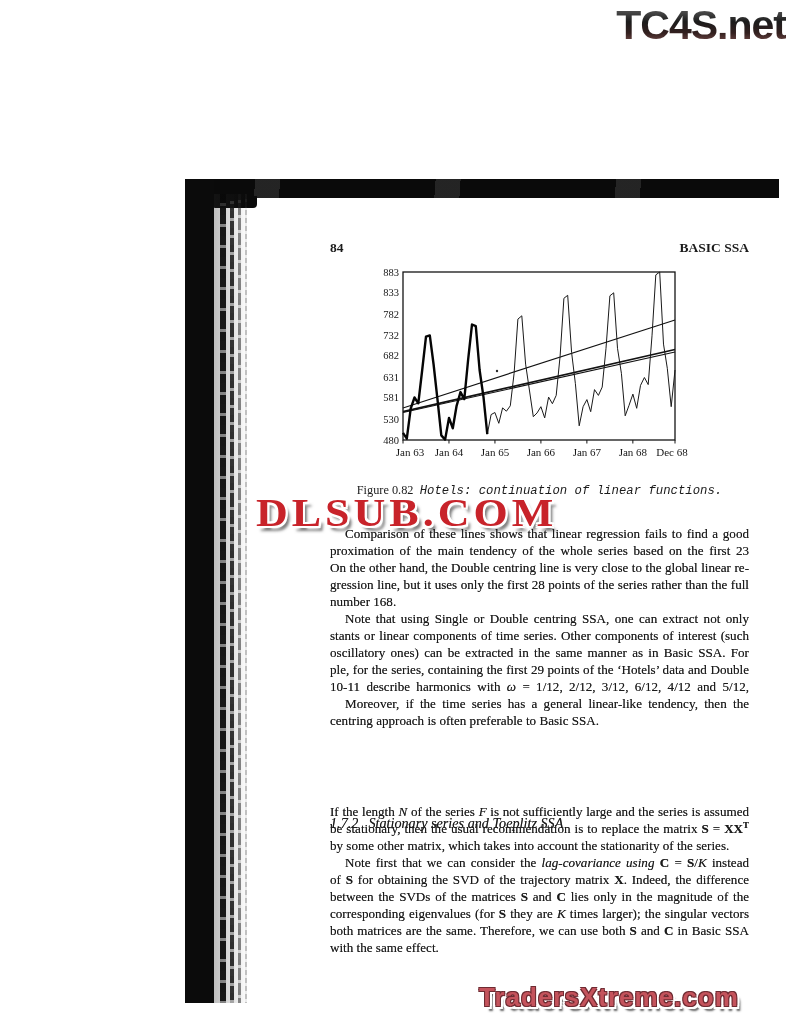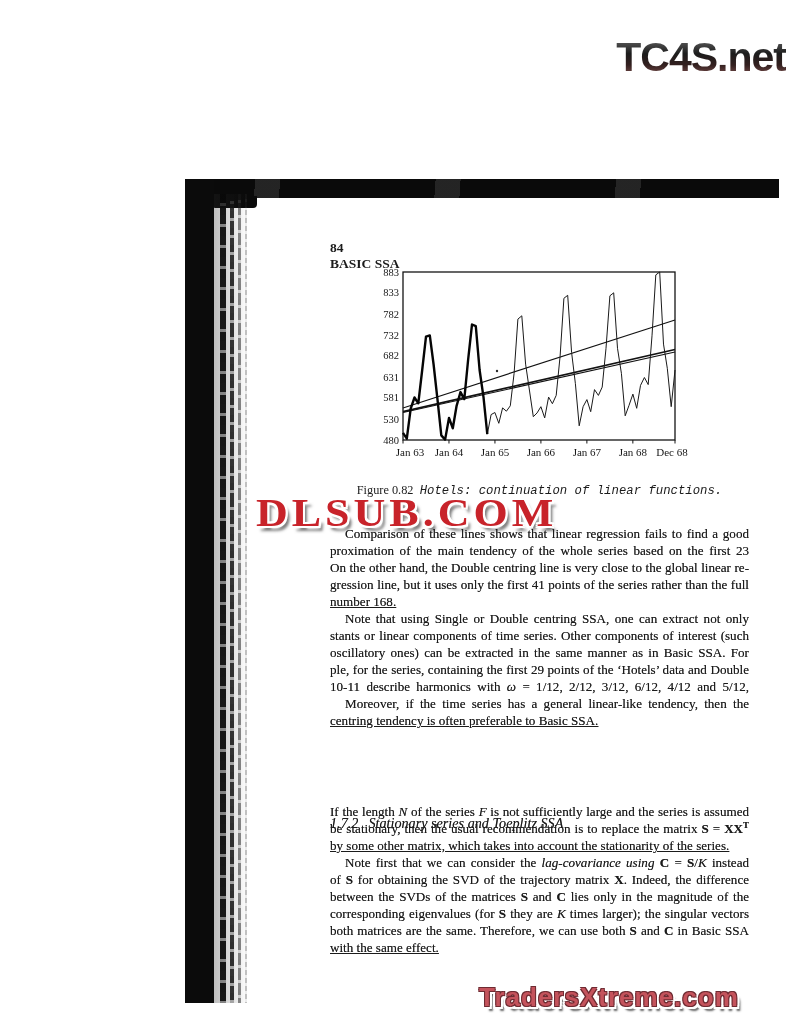--- a/index.html
+++ b/index.html
@@ -4,21 +4,21 @@
 <style>
   html,body{margin:0;padding:0;background:#ffffff;}
   #canvas{position:relative;width:791px;height:1024px;background:#ffffff;overflow:hidden;
           font-family:"Liberation Serif",serif;color:#1b1b1b;}
 
   
   .wm{position:absolute;white-space:nowrap;user-select:none;}
   #wm-top{top:2px;right:5px;font-family:"Liberation Sans",sans-serif;font-weight:bold;
           font-size:41px;letter-spacing:-1px;
           background:linear-gradient(180deg,#777 0%,#1c1c1c 42%,#33201f 66%,#9a6361 100%);
-          -webkit-background-clip:text;background-clip:text;color:transparent;margin-top:32px;}
+          -webkit-background-clip:text;background-clip:text;color:transparent;}
   #wm-mid{top:489px;left:256px;font-family:"Liberation Serif",serif;font-weight:bold;
           font-size:44px;letter-spacing:4px;color:#c8232a;transform:scaleY(.92);transform-origin:top left;
           text-shadow:-2px -2px 0 #fff,2px -2px 0 #fff,-2px 2px 0 #fff,2px 2px 0 #fff,
                       -2px 0 0 #fff,2px 0 0 #fff,0 -2px 0 #fff,0 2px 0 #fff,
                       4px 6px 3px rgba(95,95,95,.8);}
   #wm-bottom{top:982px;left:479px;font-family:"Liberation Sans",sans-serif;font-weight:bold;
           font-size:26px;letter-spacing:1px;color:#c4535c;
           text-shadow:-1px -1px 0 #6e2b32,1px -1px 0 #6e2b32,-1px 1px 0 #6e2b32,1px 1px 0 #6e2b32,
                       -3px -3px 0 #fff,3px -3px 0 #fff,-3px 3px 0 #fff,3px 3px 0 #fff,
                       0 -3px 0 #fff,0 3px 0 #fff,-3px 0 0 #fff,3px 0 0 #fff,
@@ -33,33 +33,33 @@
   #gutter-wash{left:214px;top:194px;width:42px;height:809px;
            background:linear-gradient(90deg,rgba(40,40,40,.30),rgba(0,0,0,0) 80%);}
   .streak{top:194px;height:809px;}
   #streak-1{left:220px;width:6px;background:repeating-linear-gradient(180deg,rgba(8,8,8,.92) 0 9px,rgba(70,70,70,.55) 9px 12px,rgba(12,12,12,.95) 12px 21px);}
   #streak-2{left:230px;width:4px;background:repeating-linear-gradient(180deg,rgba(15,15,15,.85) 0 7px,rgba(90,90,90,.45) 7px 10px,rgba(20,20,20,.85) 10px 17px);}
   #streak-3{left:238px;width:3px;opacity:.65;background:repeating-linear-gradient(180deg,rgba(25,25,25,.8) 0 6px,rgba(120,120,120,.4) 6px 9px,rgba(30,30,30,.8) 9px 15px);}
   #streak-4{left:245px;width:2px;opacity:.35;background:repeating-linear-gradient(180deg,rgba(40,40,40,.8) 0 5px,rgba(140,140,140,.4) 5px 8px);}
 
   
   #running-header{position:absolute;left:330px;top:240px;width:419px;display:flex;
-                  justify-content:space-between;font-size:13.5px;font-weight:bold;flex-direction:column;}
+                  justify-content:space-between;font-size:13.5px;font-weight:bold;}
   #figure-caption{position:absolute;left:330px;top:483px;width:419px;text-align:center;
                   font-size:12.3px;}
   #figure-caption .cap-italic{font-style:italic;font-family:Liberation Mono, monospace;}
   .body-block{position:absolute;left:330px;width:419px;font-size:13.1px;
               text-shadow:0 0 .4px rgba(20,20,20,.65);}
   #body-block-1{top:525px;}
   #body-block-2{top:803px;}
   #section-heading{position:absolute;left:330px;top:768px;width:419px;font-size:14.2px;
                    font-style:italic;text-shadow:0 0 .4px rgba(20,20,20,.6);margin-top:47px;}
   #section-heading .sec-num{margin-right:10px;}
   .line{height:17px;line-height:17px;text-align:justify;text-align-last:justify;overflow:hidden;}
-  .line.lastline{text-align-last:left;text-decoration:underline;}
+  .line.lastline{text-align-last:left;}
   .line.indent{text-indent:15px;}
   .line sup{font-size:68%;line-height:0;vertical-align:super;}
   #chart{position:absolute;left:378px;top:258px;}
 </style>
 </head>
 <body>
 <div id="canvas">
 
   <div class="wm" id="wm-top">TC4S.net</div>
   <div class="wm" id="wm-mid">DLSUB.COM</div>
@@ -114,33 +114,33 @@
 
   <div id="figure-caption">
     <span class="cap-prefix">Figure 0.82</span>&nbsp;&nbsp;<span class="cap-italic">Hotels: continuation of linear functions.</span>
   </div>
 
   <div class="body-block" id="body-block-1">
       <div>
         <div class="line indent">Comparison of these lines shows that linear regression fails to find a good ap-</div>
         <div class="line">proximation of the main tendency of the whole series based on the first 23 points.</div>
         <div class="line">On the other hand, the Double centring line is very close to the global linear re-</div>
-        <div class="line">gression line, but it uses only the first 41 points of the series rather than the full</div>
+        <div class="line">gression line, but it uses only the first 28 points of the series rather than the full</div>
         <div class="line lastline">number 168.</div>
       </div>
       <div>
         <div class="line indent">Note that using Single or Double centring SSA, one can extract not only con-</div>
         <div class="line">stants or linear components of time series. Other components of interest (such as</div>
         <div class="line">oscillatory ones) can be extracted in the same manner as in Basic SSA. For exam-</div>
         <div class="line">ple, for the series, containing the first 29 points of the ‘Hotels’ data and Double</div>
         <div class="line">10-11 describe harmonics with <i>ω</i> = 1/12, 2/12, 3/12, 6/12, 4/12 and 5/12,</div>
       </div>
       <div>
         <div class="line indent">Moreover, if the time series has a general linear-like tendency, then the Double</div>
-        <div class="line lastline">centring tendency is often preferable to Basic SSA.</div>
+        <div class="line lastline">centring approach is often preferable to Basic SSA.</div>
       </div>
     </div>
 
   <div id="section-heading">
     <span class="sec-num">1.7.2</span><span>Stationary series and Toeplitz SSA</span>
   </div>
 
   <div class="body-block" id="body-block-2">
       <div>
         <div class="line">If the length <i>N</i> of the series <i>F</i> is not sufficiently large and the series is assumed to</div>

